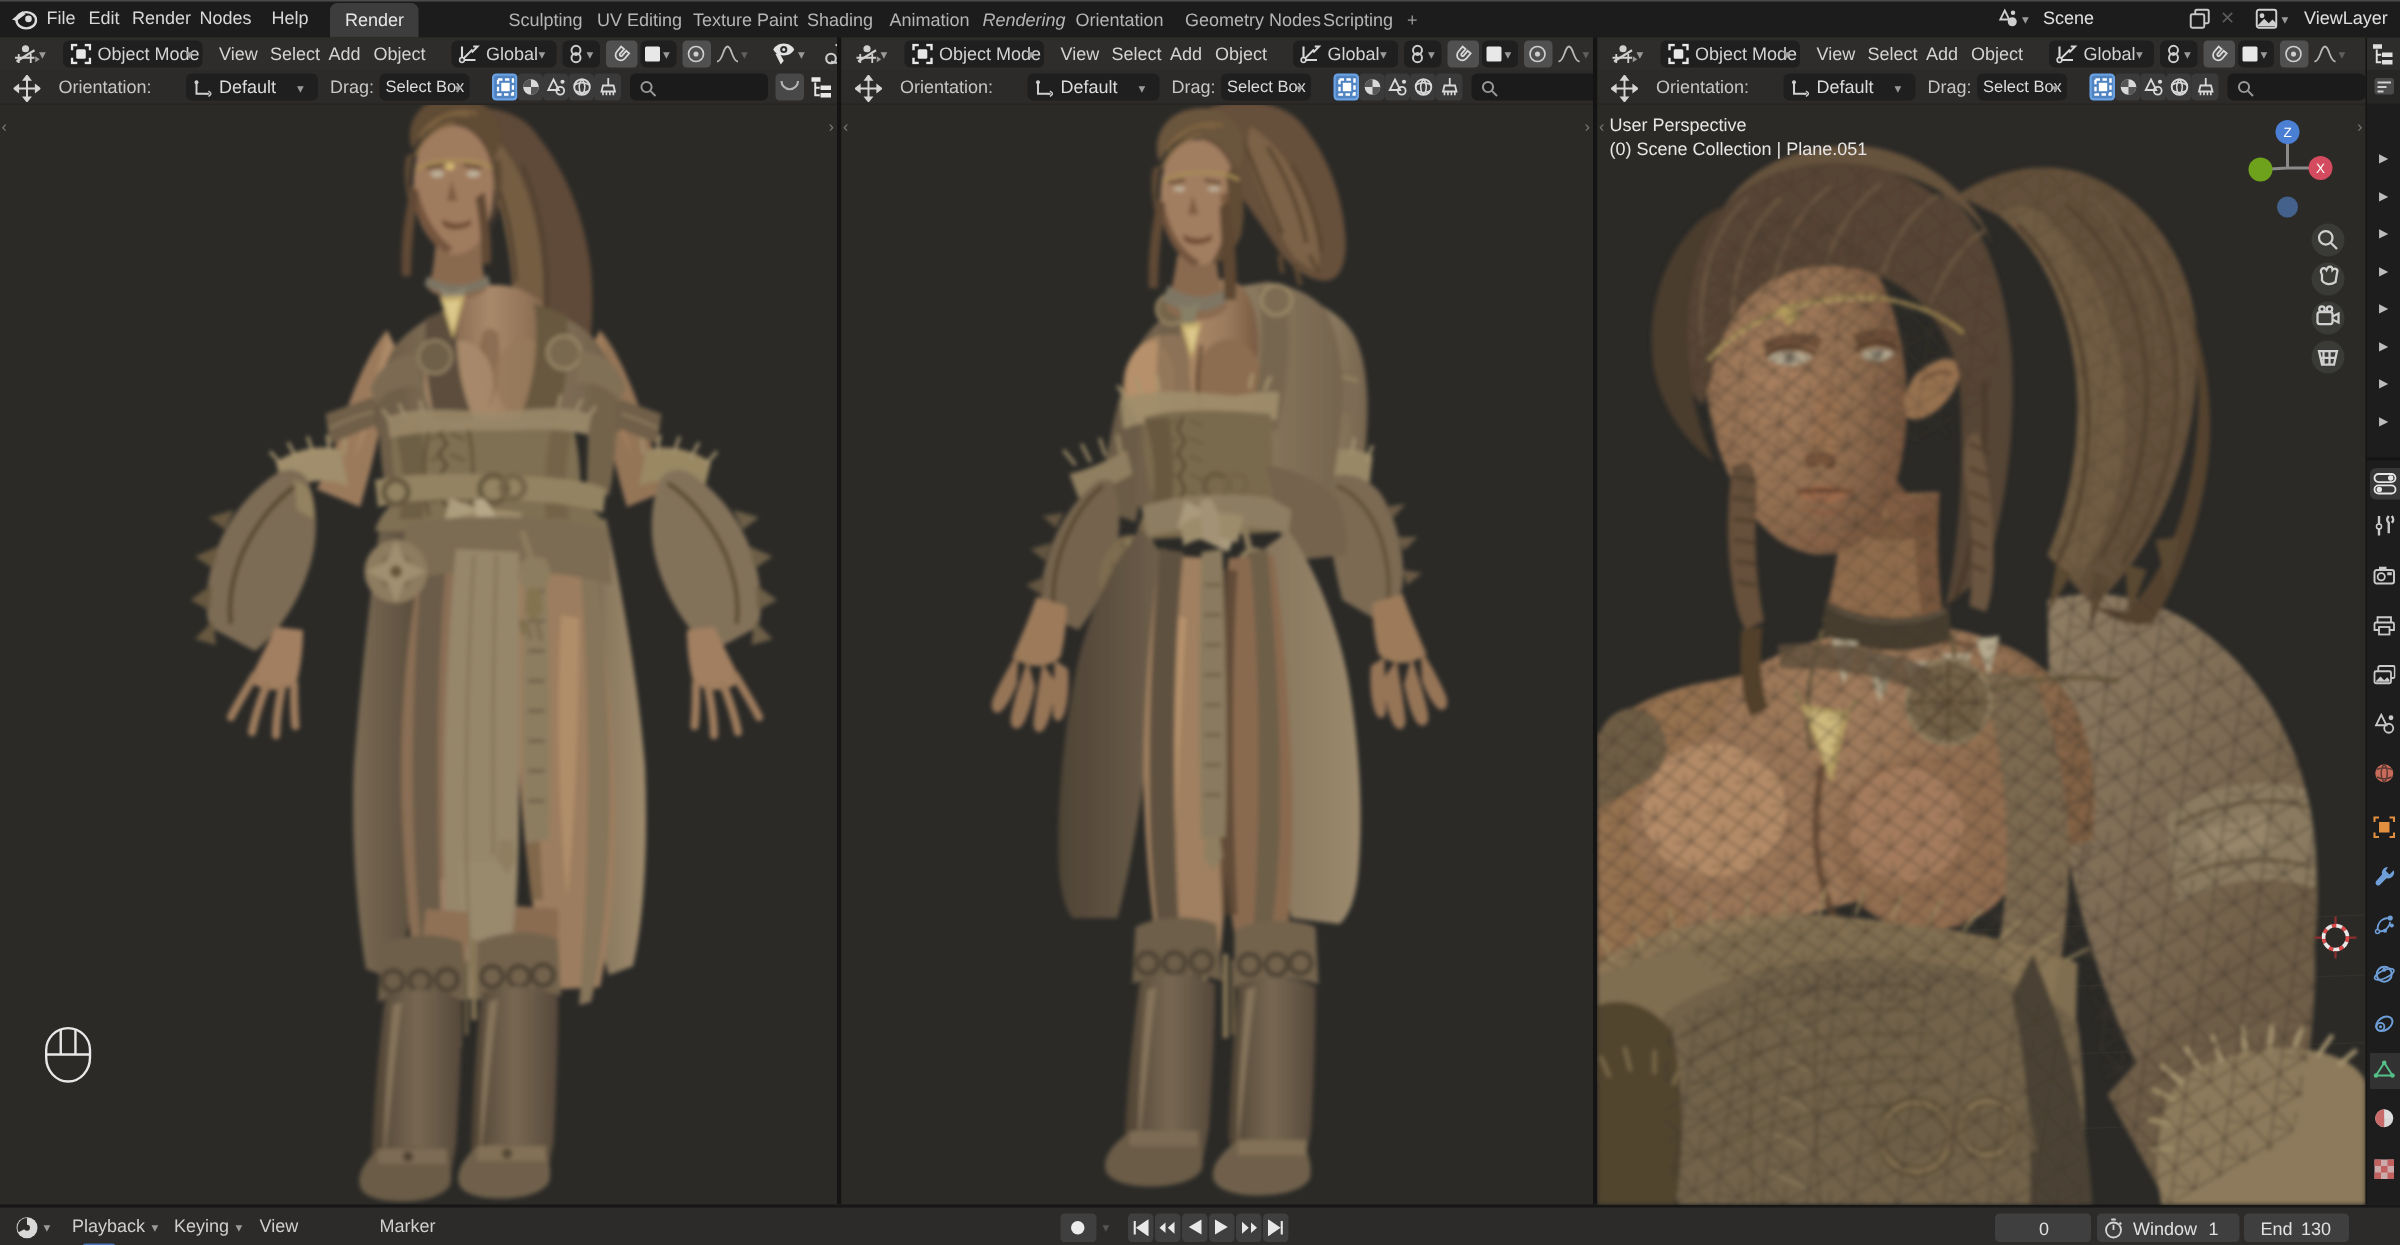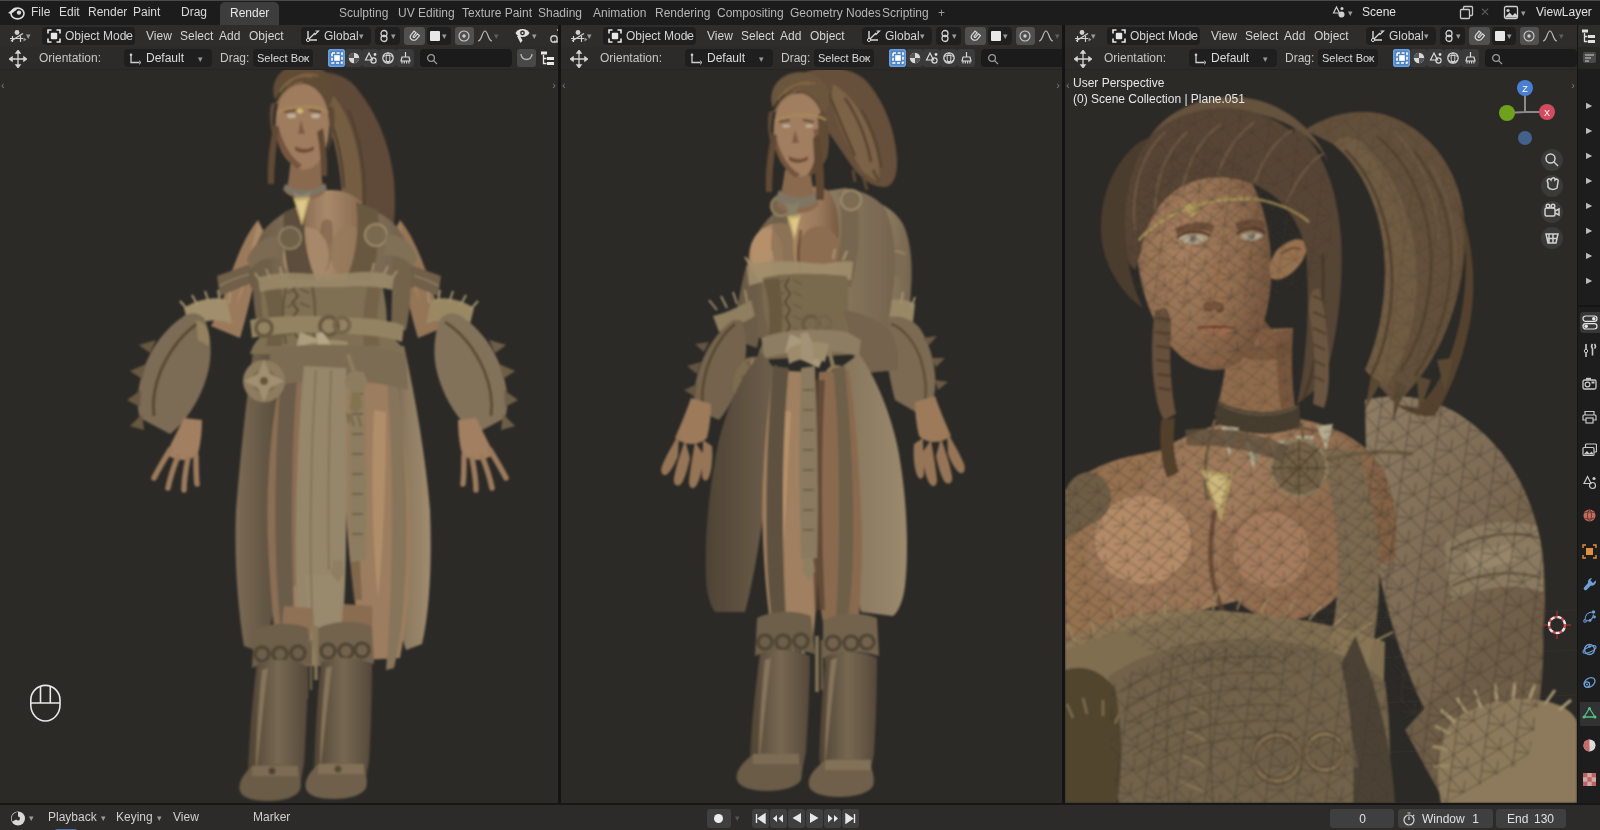--- a/index.html
+++ b/index.html
@@ -38,31 +38,31 @@
 
   <div id="topbar">
     <svg class="abs" style="left:7px;top:4px;" width="18" height="17" viewBox="0 0 18 17">
       <ellipse cx="10.5" cy="9.5" rx="6.5" ry="5.4" fill="none" stroke="#dcdcdc" stroke-width="1.6"></ellipse>
       <circle cx="12" cy="8.6" r="2.2" fill="#dcdcdc"></circle>
       <path d="M1 9 L8 3.5 L10 5.5 L4 10 Z" fill="#dcdcdc"></path>
     </svg>
     <span class="tmenu" style="left:31px;">File</span>
     <span class="tmenu" style="left:59px;">Edit</span>
     <span class="tmenu" style="left:88px;">Render</span>
-    <span class="tmenu" style="left:133px;">Paint</span>
-    <span class="tmenu" style="left:181px;">Drag</span>
+    <span class="tmenu" style="left:133px;">Nodes</span>
+    <span class="tmenu" style="left:181px;">Help</span>
     <span class="wtab act" style="left:220px;">Render</span>
     <span class="wtab" style="left:269px;margin-top:28px;">Modeling</span>
     <span class="wtab" style="left:329px;">Sculpting</span>
     <span class="wtab" style="left:388px;">UV Editing</span>
     <span class="wtab" style="left:452px;">Texture Paint</span>
     <span class="wtab" style="left:528px;">Shading</span>
     <span class="wtab" style="left:583px;">Animation</span>
-    <span class="wtab" style="left:645px;">Rendering</span>
-    <span class="wtab" style="left:707px;">Compositing</span>
+    <span class="wtab" style="left:645px;font-style:italic;">Rendering</span>
+    <span class="wtab" style="left:707px;">Orientation</span>
     <span class="wtab" style="left:780px;">Geometry Nodes</span>
     <span class="wtab" style="left:872px;">Scripting</span>
     <span class="wtab" style="left:928px;color:#9a9a9a;">+</span>
 
     <svg class="abs" style="left:1331px;top:5px;" width="16" height="15" viewBox="0 0 16 15">
       <path d="M5.5 2 L8.5 8 L2.5 8 Z" fill="none" stroke="#cfcfcf" stroke-width="1.2"></path>
       <circle cx="10.5" cy="9.5" r="3" fill="#cfcfcf"></circle>
       <circle cx="11" cy="3.5" r="1.5" fill="#cfcfcf"></circle>
     </svg>
     <span class="cart abs" style="left:1348px;top:8px;">▾</span>

